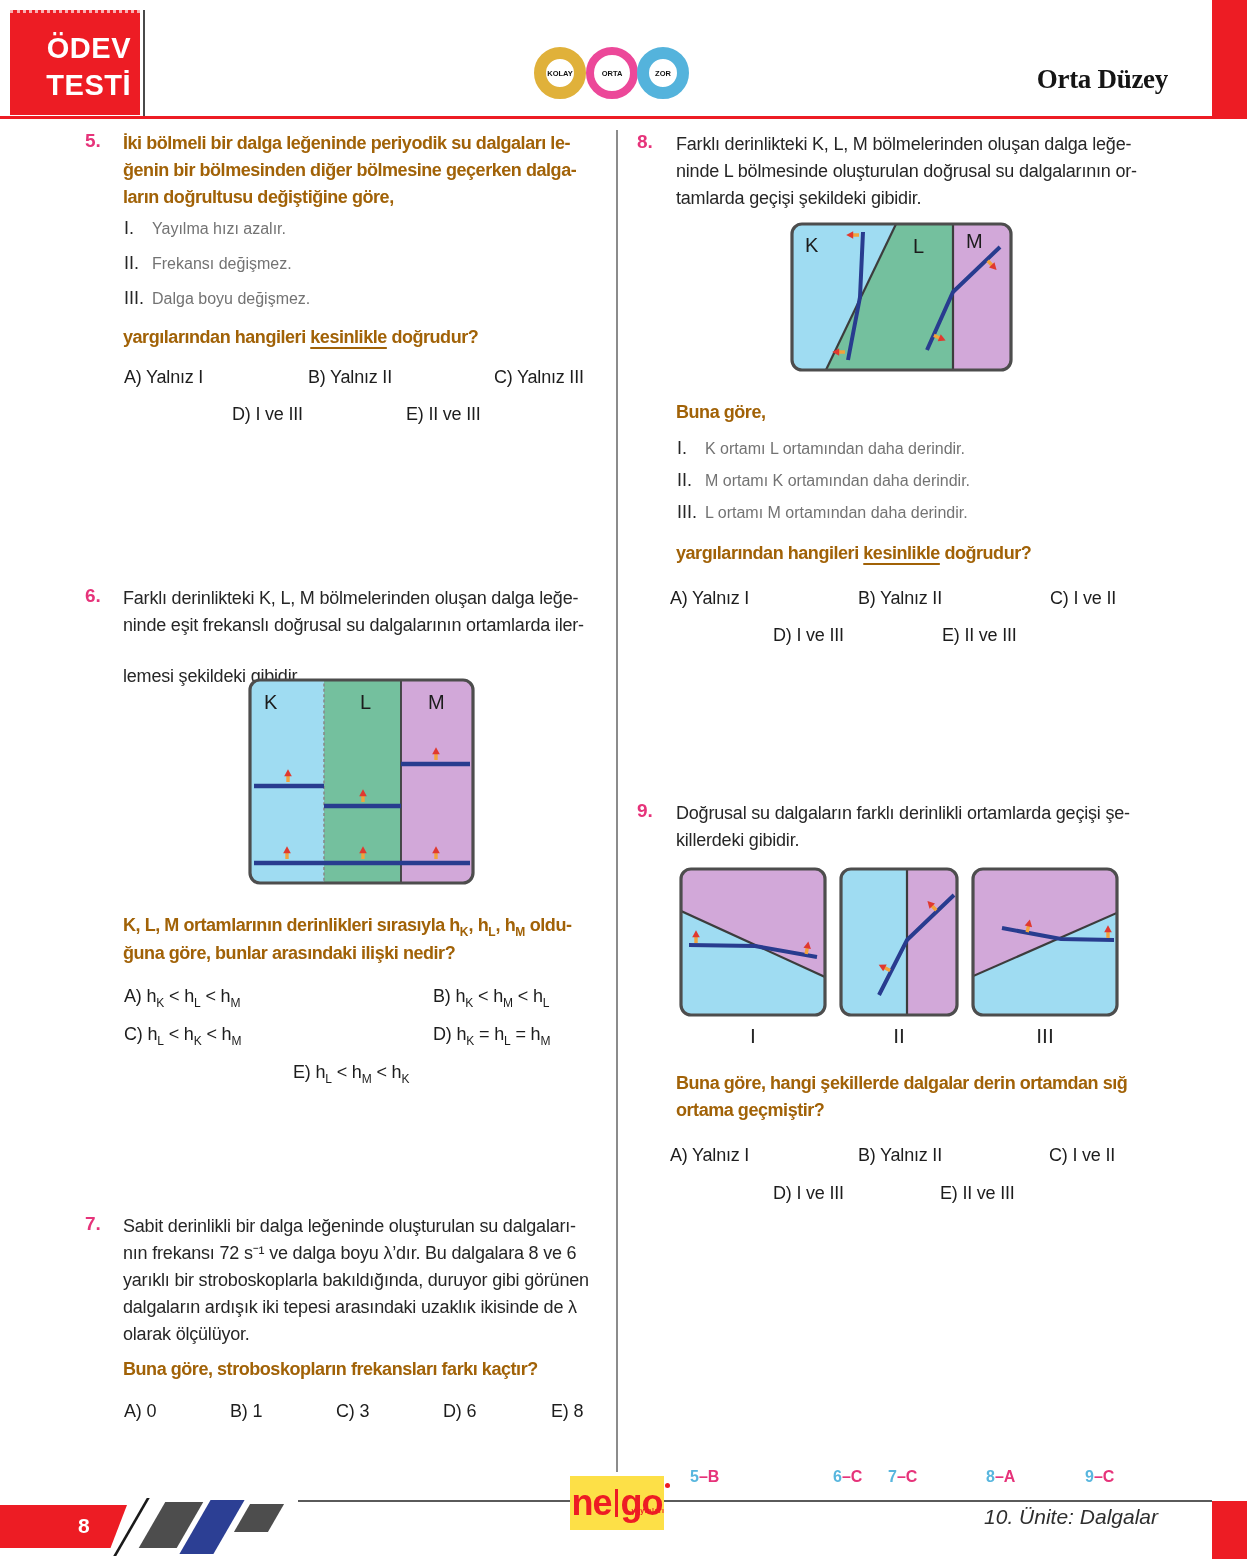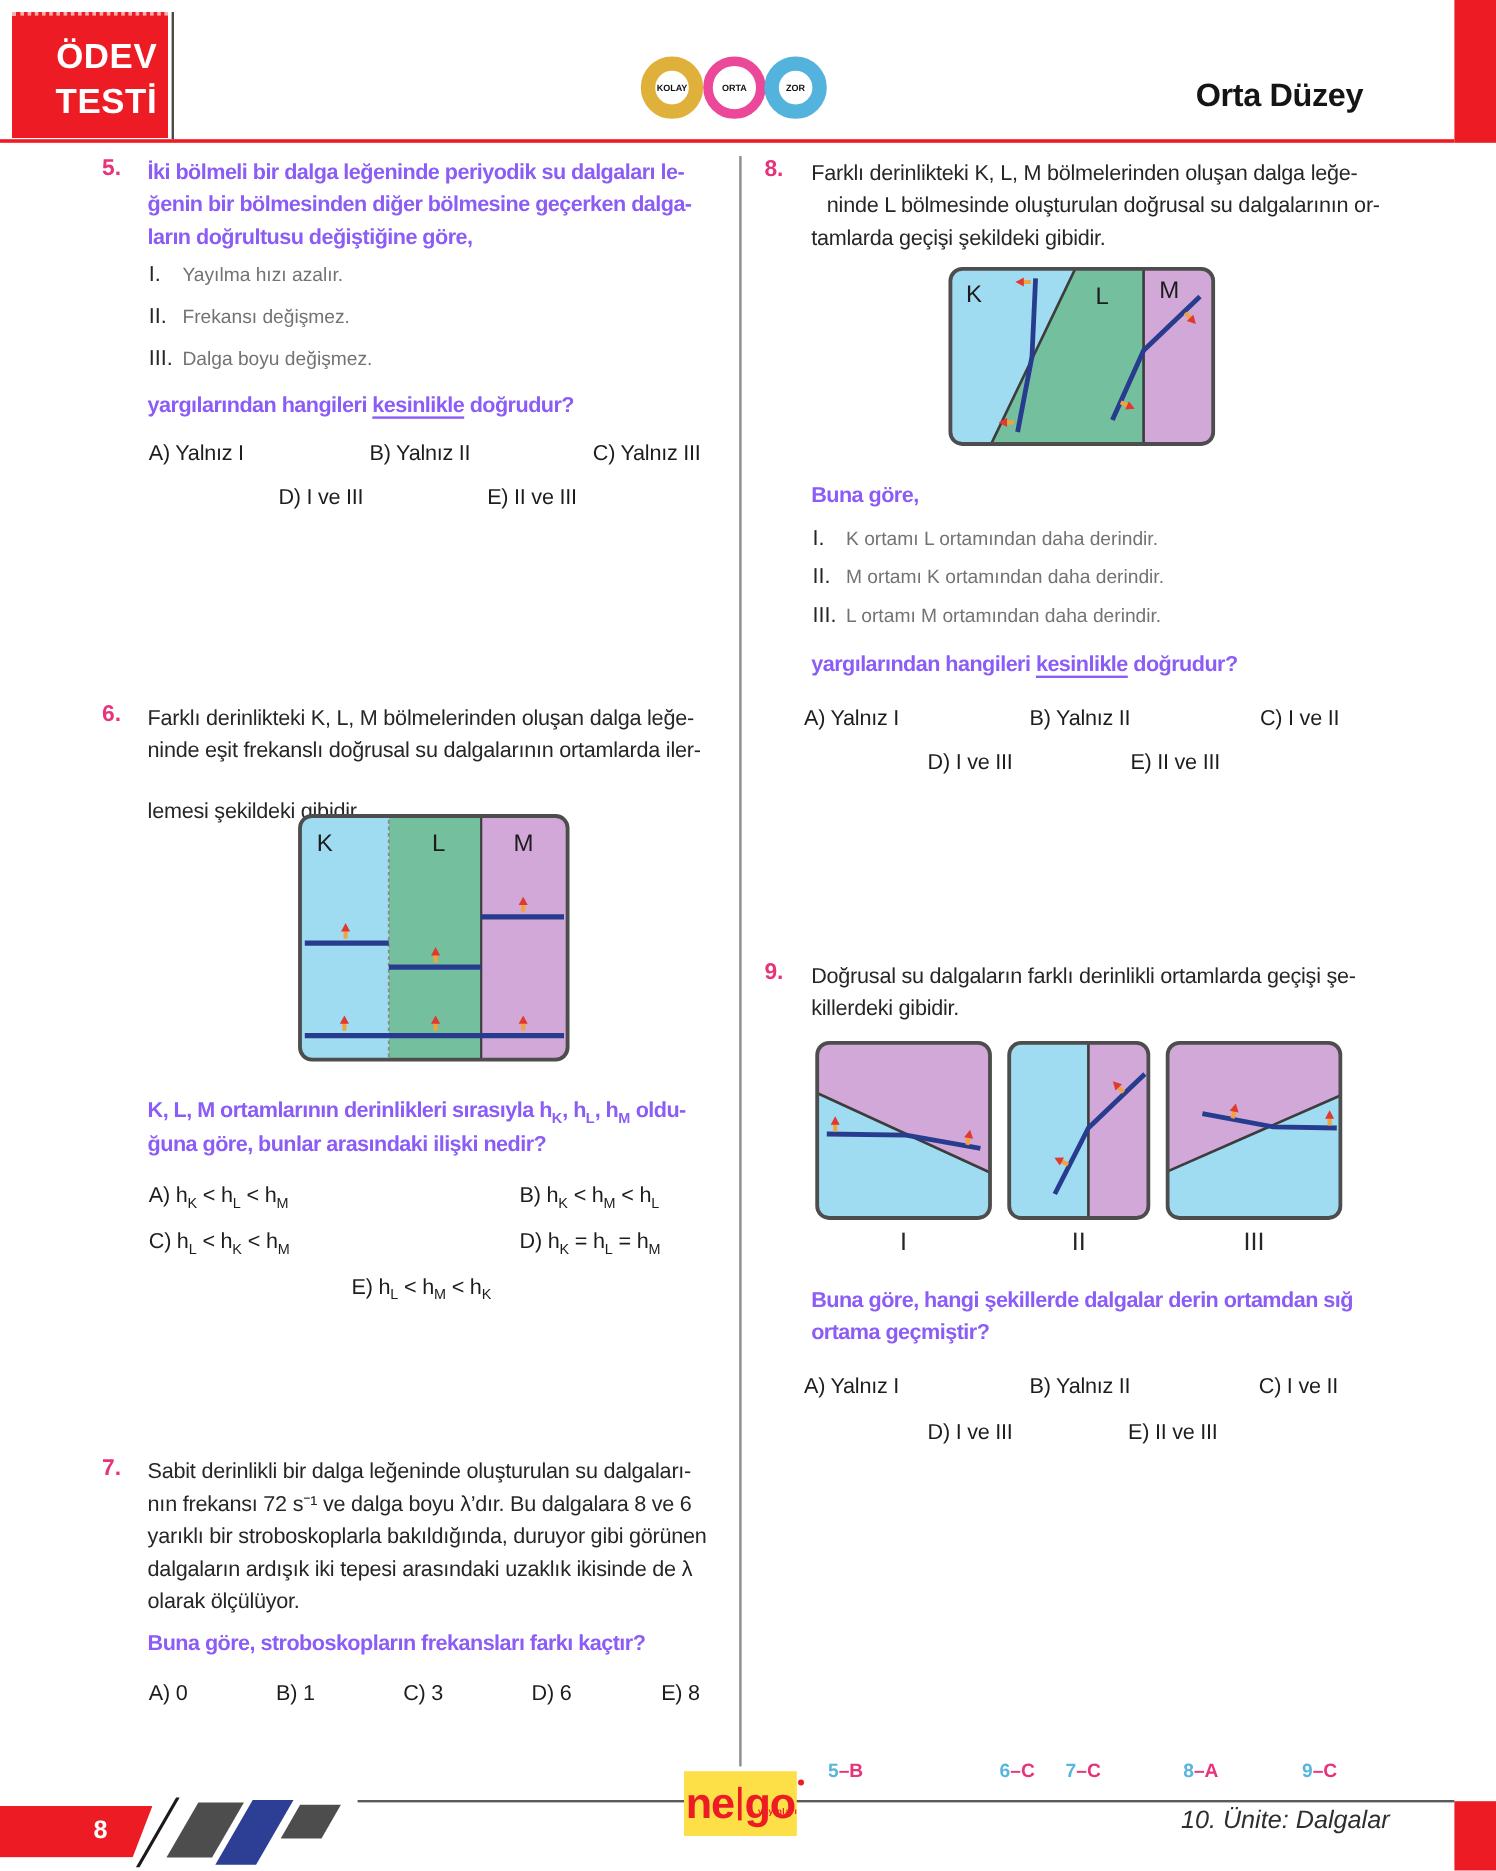--- a/index.html
+++ b/index.html
@@ -1,20 +1,20 @@
 <!DOCTYPE html>
 <html><head>
 <meta charset="utf-8">
 <style>
   html,body{margin:0;padding:0;background:#ffffff;}
   #page{position:relative;width:1247px;height:1559px;background:#fff;overflow:hidden;
         font-family:"Liberation Sans",sans-serif;color:#222;}
   .abs{position:absolute;}
   .line{white-space:nowrap;font-size:18px;letter-spacing:-0.2px;line-height:27px;height:27px;color:#262626;}
-  .b{font-weight:bold;letter-spacing:-0.45px;color:#8b5cf6;}
+  .b{font-weight:bold;letter-spacing:-0.45px;color:#a16207;}
   .qnum{color:#e6337a;font-weight:bold;font-size:19px;letter-spacing:0;}
   .item-n{display:inline-block;width:28px;font-size:18px;color:#262626;}
   .item-t{font-size:16px;color:#737373;white-space:nowrap;}
   .opt{font-size:18px;color:#1d1d1d;white-space:nowrap;letter-spacing:-0.2px;}
   .u{text-decoration:underline;text-decoration-thickness:1.5px;text-underline-offset:4px;}
   sub{font-size:12px;line-height:0;letter-spacing:0;}
   
   .redbox{background:#ed1c24;text-align:right;box-sizing:border-box;
           padding:17px 9px 0 0;border-top:3px dotted rgba(255,255,255,.65);}
   .redbox div{color:#fff;font-weight:bold;font-size:29px;line-height:37px;letter-spacing:.5px;}
@@ -60,21 +60,21 @@
   <div class="abs ring" style="left:534px;top:47px;width:52px;height:52px;border:12px solid #e0b13a;">
     <span>KOLAY</span>
   </div>
   <div class="abs ring" style="left:586px;top:47px;width:52px;height:52px;border:8px solid #ec4899;">
     <span>ORTA</span>
   </div>
   <div class="abs ring" style="left:637px;top:47px;width:52px;height:52px;border:12px solid #54b3dc;">
     <span>ZOR</span>
   </div>
 
-  <div class="abs level" style="left:884px;top:64px;width:252px;">Orta Düzey</div>
+  <div class="abs level" style="left:916px;top:64px;width:252px;font-family:Liberation Serif, serif;">Orta Düzey</div>
 
   <div class="abs" style="left:0;top:116px;width:1212px;height:3px;background:#ed1c24;"></div>
   <div class="abs" style="left:1212px;top:0;width:35px;height:119px;background:#ed1c24;"></div>
 
   <div class="abs" style="left:616px;top:130px;width:2px;height:1342px;background:#8c8c8c;"></div>
 
   <div class="abs qnum" style="left:85px;top:130px;">5.</div>
   <div class="abs line b" style="left:123px;top:130px;">İki bölmeli bir dalga leğeninde periyodik su dalgaları le-</div>
   <div class="abs line b" style="left:123px;top:157px;">ğenin bir bölmesinden diğer bölmesine geçerken dalga-</div>
   <div class="abs line b" style="left:123px;top:184px;">ların doğrultusu değiştiğine göre,</div>
@@ -142,21 +142,21 @@
   <div class="abs line b" style="left:123px;top:1356px;">Buna göre, stroboskopların frekansları farkı kaçtır?</div>
 
   <div class="abs opt" style="left:124px;top:1401px;">A) 0</div>
   <div class="abs opt" style="left:230px;top:1401px;">B) 1</div>
   <div class="abs opt" style="left:336px;top:1401px;">C) 3</div>
   <div class="abs opt" style="left:443px;top:1401px;">D) 6</div>
   <div class="abs opt" style="left:551px;top:1401px;">E) 8</div>
 
   <div class="abs qnum" style="left:637px;top:131px;">8.</div>
   <div class="abs line" style="left:676px;top:131px;">Farklı derinlikteki K, L, M bölmelerinden oluşan dalga leğe-</div>
-  <div class="abs line" style="left:676px;top:158px;margin-left:13px;">ninde L bölmesinde oluşturulan doğrusal su dalgalarının or-</div>
+  <div class="abs line" style="left:676px;top:158px;">ninde L bölmesinde oluşturulan doğrusal su dalgalarının or-</div>
   <div class="abs line" style="left:676px;top:185px;">tamlarda geçişi şekildeki gibidir.</div>
 
   <svg class="abs" style="left:790px;top:222px;" width="223" height="150" viewBox="0 0 223 150">
     <clipPath id="c8">
         <rect x="2" y="2" width="219" height="146" rx="10"></rect>
       </clipPath>
     <g clip-path="url(#c8)">
       <rect x="0" y="0" width="223" height="150" fill="#74c09e"></rect>
       <polygon points="0,0 107,0 35,150 0,150" fill="#9fdcf2"></polygon>
       <rect x="163" y="0" width="60" height="150" fill="#d2a8d9"></rect>

